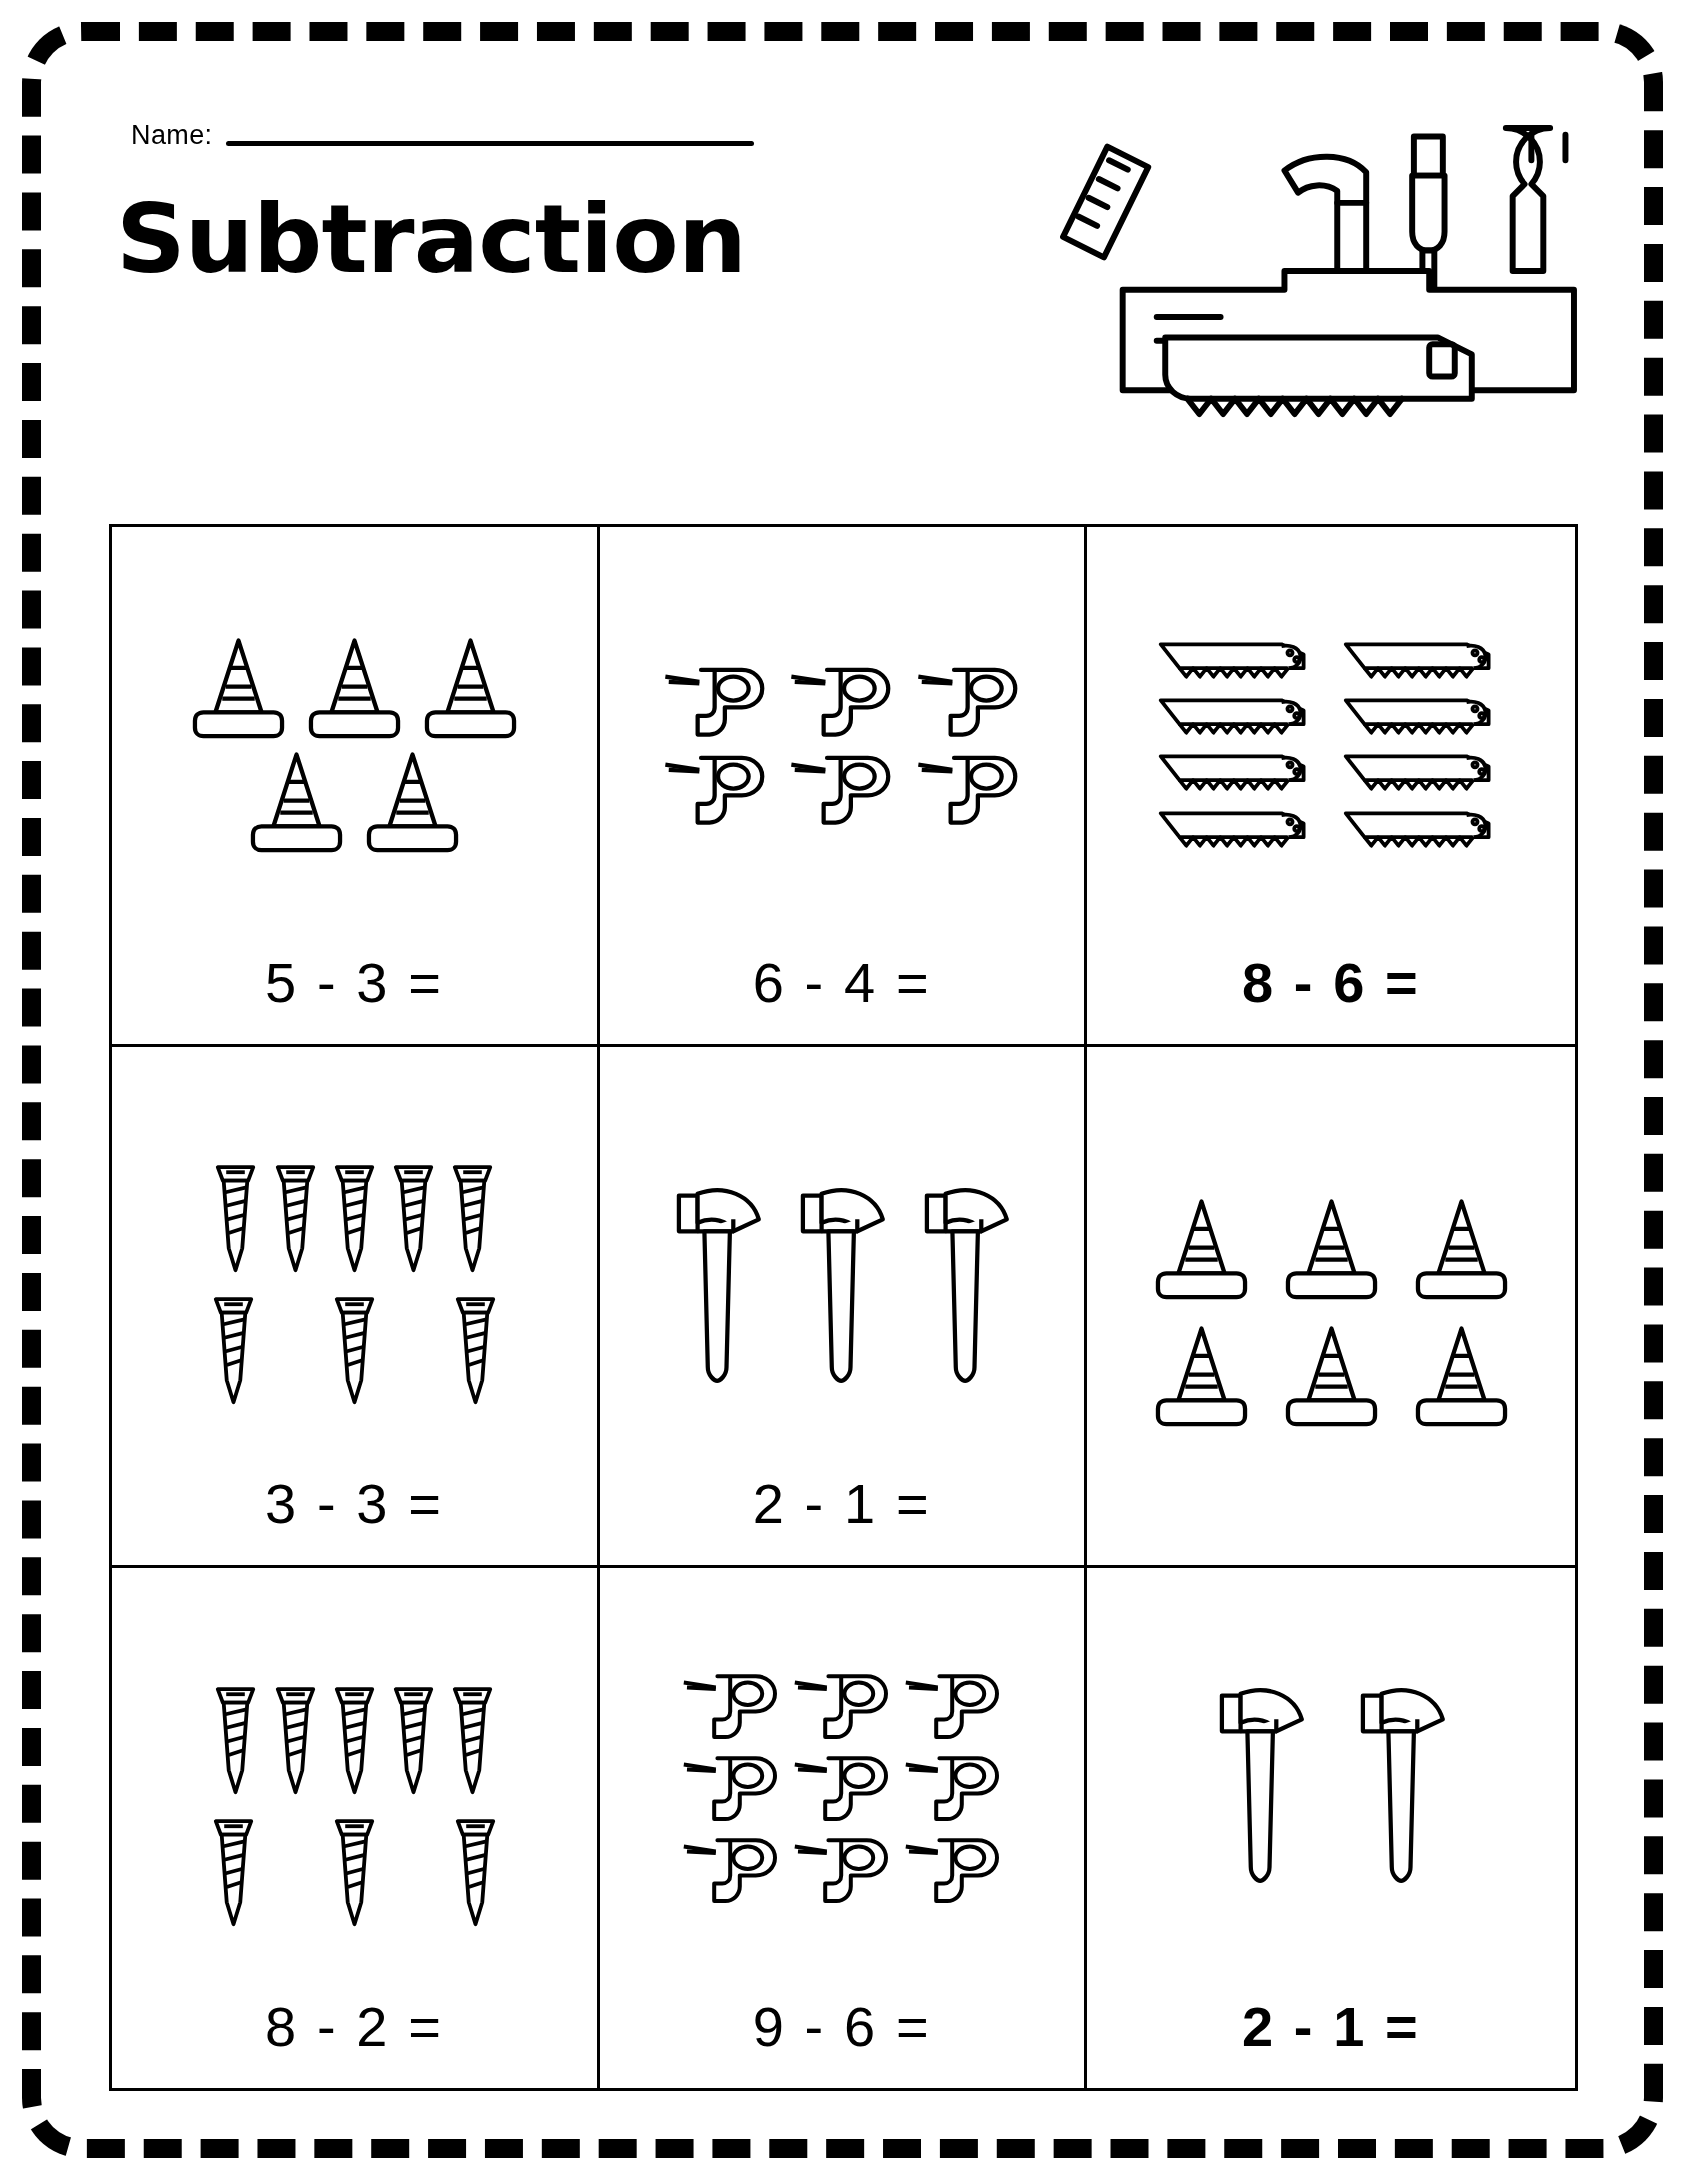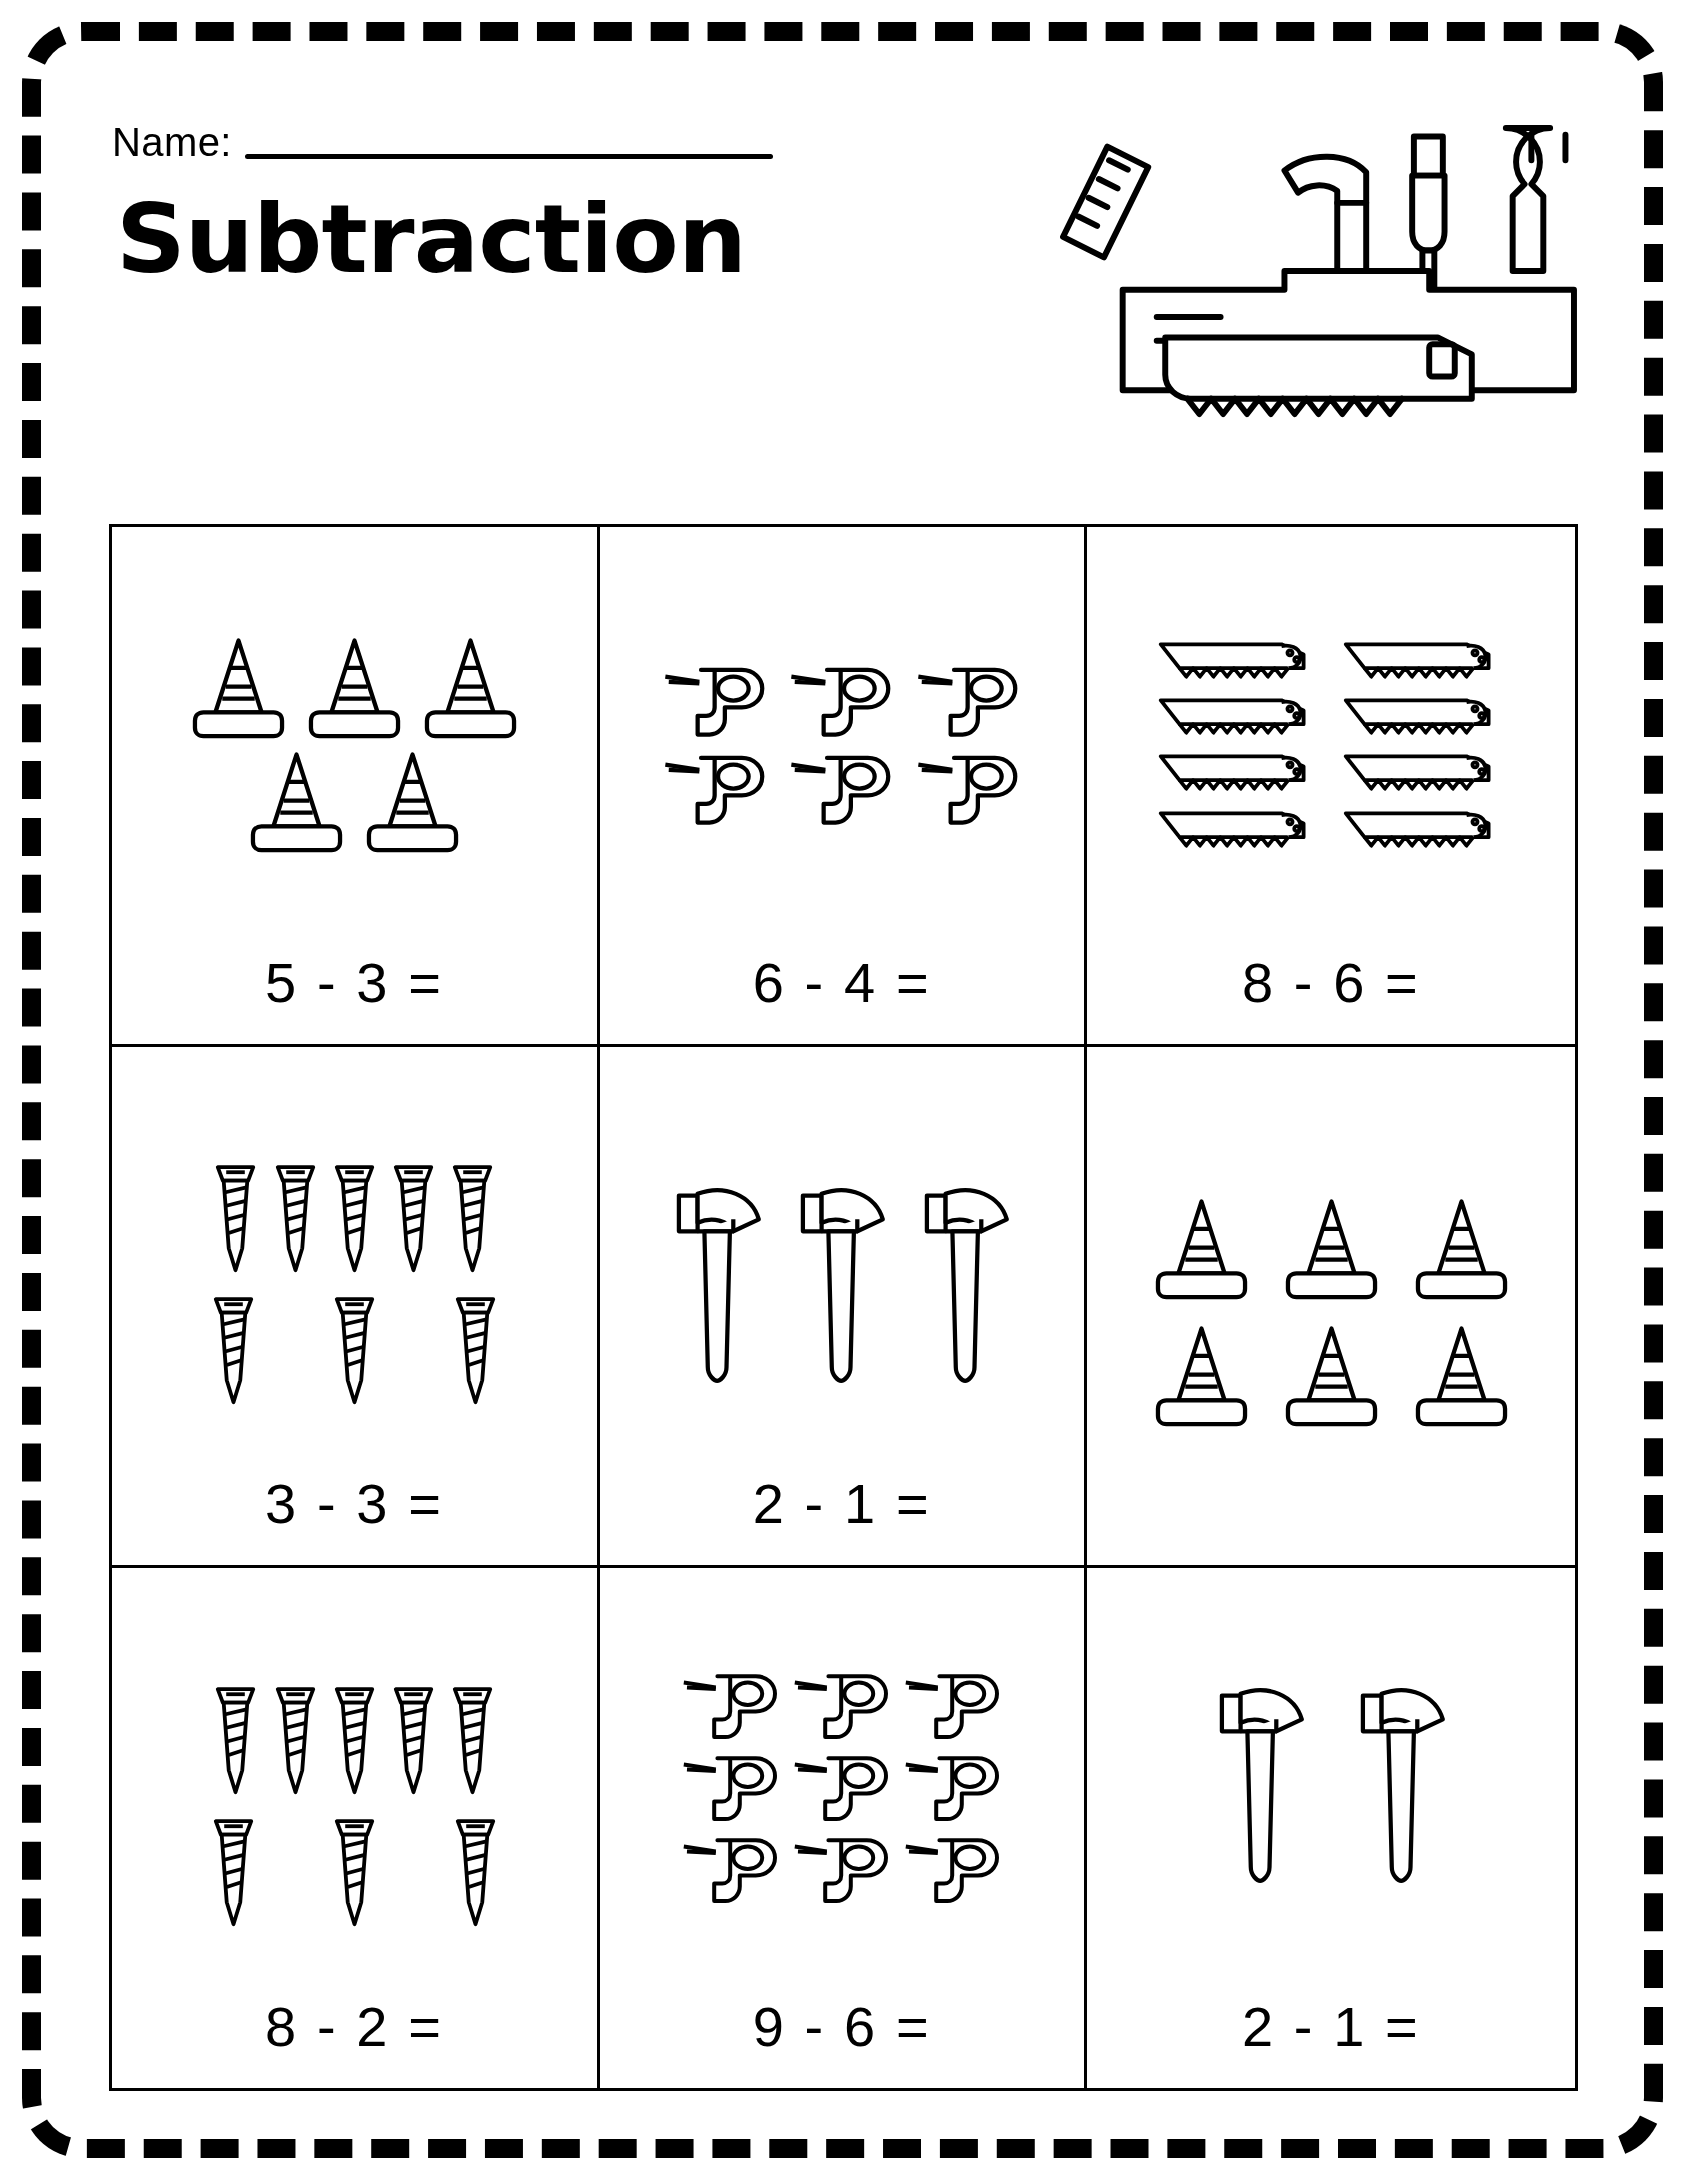--- a/index.html
+++ b/index.html
@@ -50,24 +50,25 @@
   }
 
   .name-row {
     position: absolute;
     left: 44px;
     top: 49px;
     display: flex;
     align-items: flex-end;
   }
   .name-label {
-    font-size: 40px;
+    font-size: 27px;
     letter-spacing: 0.4px;
     line-height: 1;
     font-family: "Liberation Sans", sans-serif;
+    margin-left: 19px;
   }
   .name-line {
     width: 528px;
     height: 5.1px;
     background: #000;
     margin-left: 13.6px;
     margin-bottom: 3.4px;
     border-radius: 2.6px;
   }
 
@@ -119,21 +120,21 @@
     position: relative;
     border-right: 3.4px solid #000;
     border-bottom: 3.4px solid #000;
     box-sizing: border-box;
     display: flex;
     flex-direction: column;
     align-items: center;
     justify-content: flex-start;
     overflow: hidden;
   }
-  .cell:nth-child(3n) { border-right: none; }
+  .cell:nth-child(3n) { border-right: none; font-weight: bold; }
   .cell:nth-child(n+7) { border-bottom: none; }
 
   .objects {
     flex: 1 1 auto;
     width: 100%;
     display: flex;
     align-items: center;
     justify-content: center;
     padding-top: 12px;
     box-sizing: border-box;

